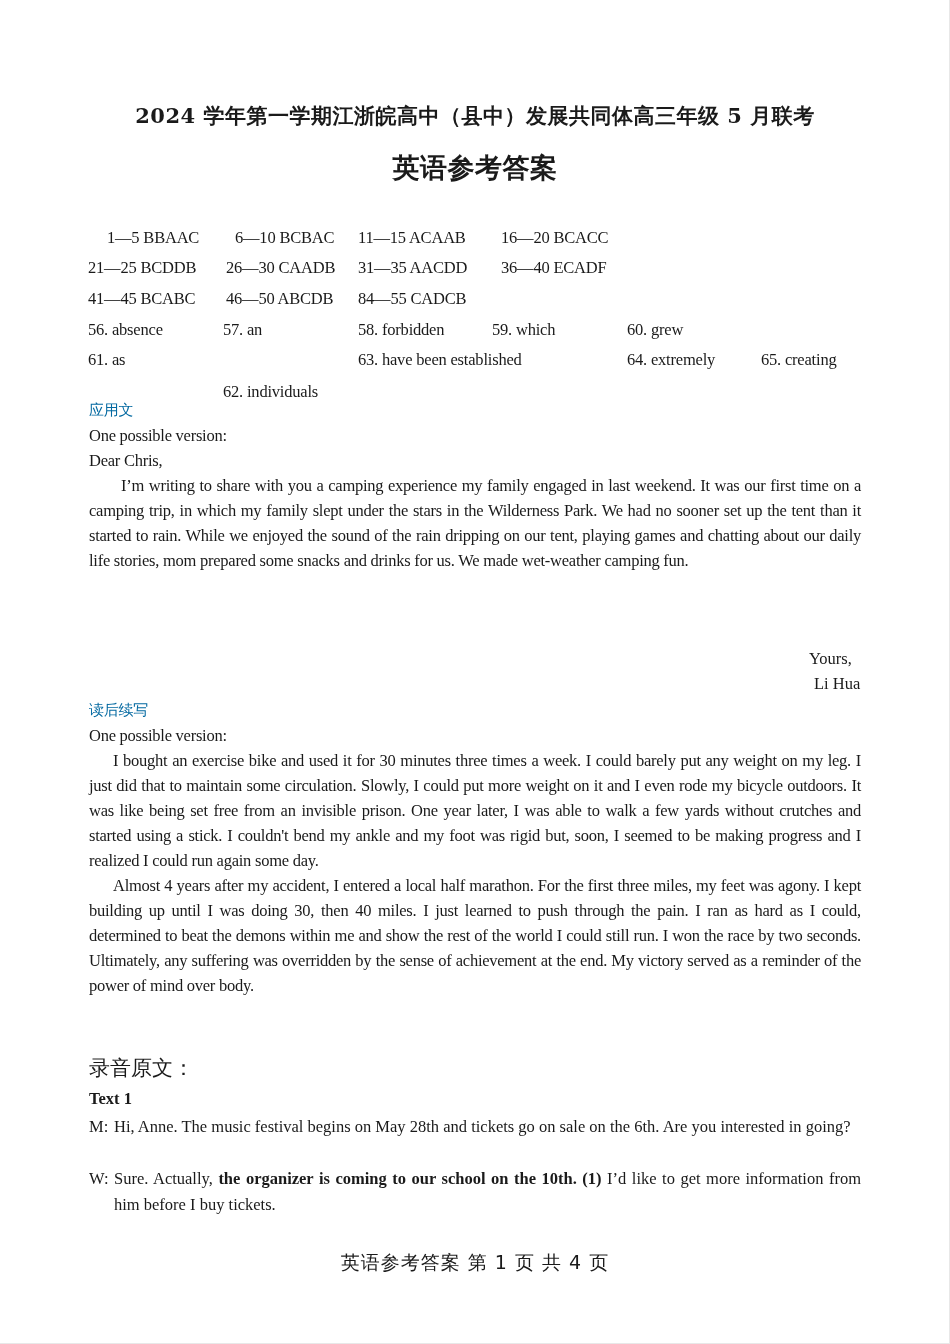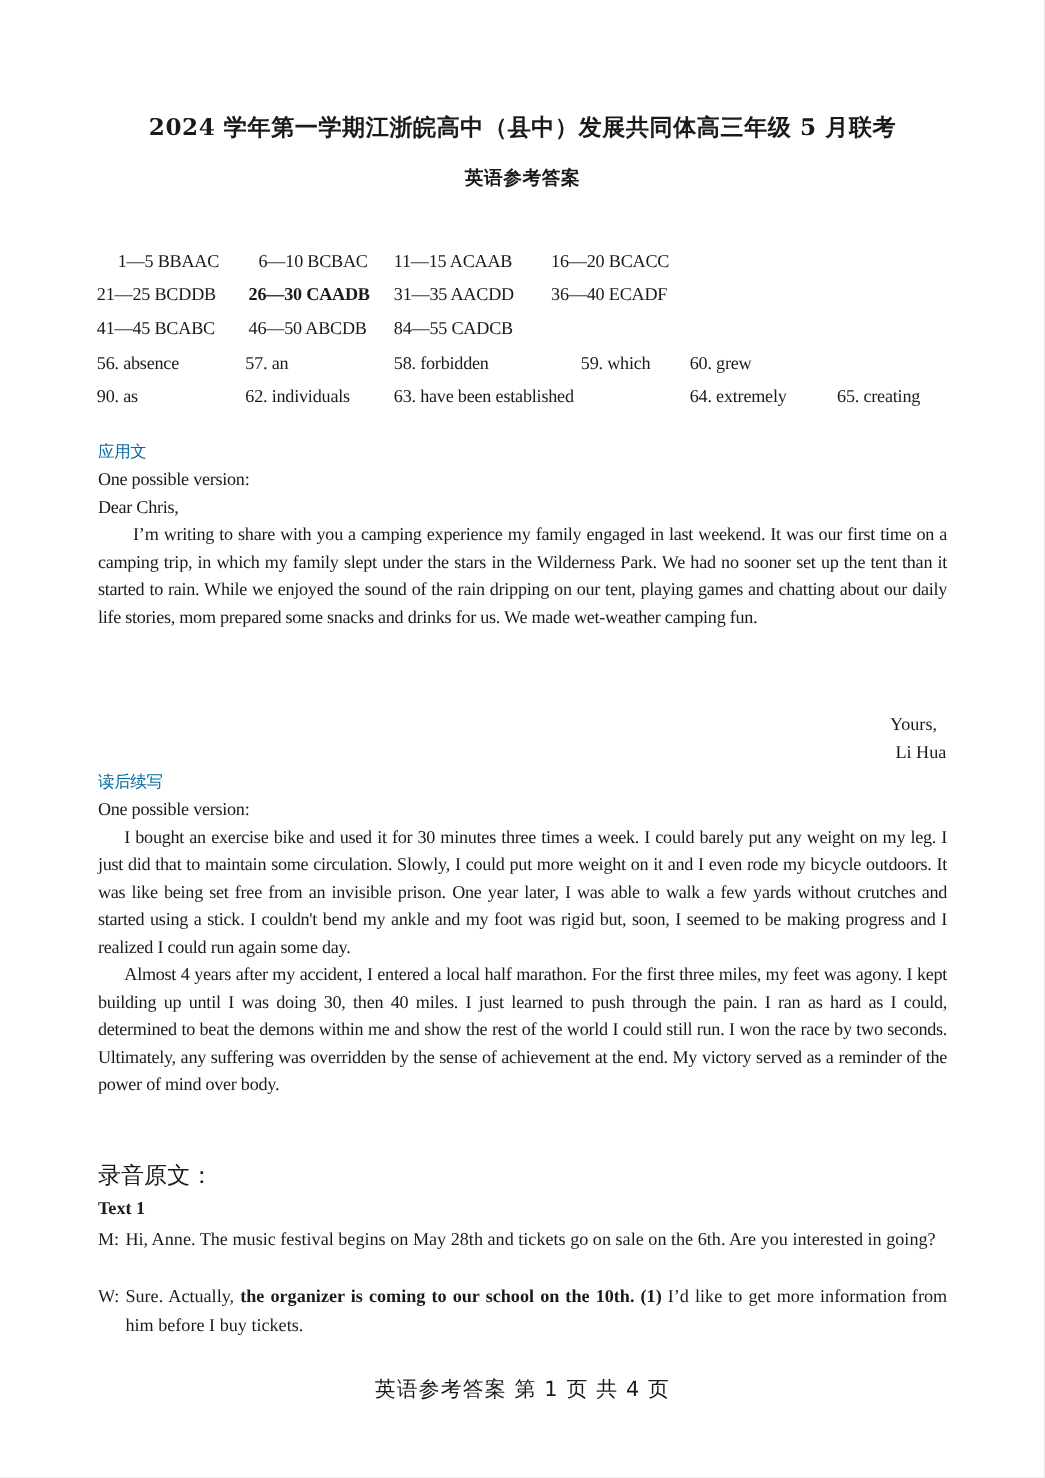--- a/index.html
+++ b/index.html
@@ -6,21 +6,21 @@
   body {
     width: 950px; height: 1344px; background: #ffffff; position: relative; overflow: hidden;
     font-family: "Liberation Serif", "DejaVu Serif", serif; color: #1a1a1a;
   }
   .page { position: absolute; left: 0; top: 0; width: 950px; height: 1344px; border-right: 1px solid #e8e8e8; border-bottom: 1px solid #e8e8e8; box-sizing: border-box; }
   .title {
     position: absolute; left: 0; width: 950px; text-align: center;
     font-family: "DejaVu Serif", "Liberation Serif", serif; font-weight: bold; letter-spacing: 0.5px;
   }
   .title1 { top: 102px; font-size: 21px; }
-  .title2 { top: 150px; font-size: 17px; }
+  .title2 { top: 150px; font-size: 27px; }
   .row { position: absolute; font-size: 16.5px; white-space: nowrap; letter-spacing: -0.2px; }
   .cell { position: absolute; white-space: nowrap; }
   .text { position: absolute; left: 89px; width: 772px; font-size: 16.5px; line-height: 25px; letter-spacing: -0.25px; }
   .cn-label { font-family: "DejaVu Sans", sans-serif; font-size: 15px; color: #0369a1; }
   .para { text-indent: 32px; text-align: justify; margin: 0; font-family: Liberation Serif, serif; }
   .right { position: absolute; font-size: 16.5px; }
   .heading-cn { position: absolute; left: 89px; top: 1054px; font-family: "DejaVu Sans", sans-serif; font-size: 21px; }
   .text1 { position: absolute; left: 89px; top: 1089px; font-weight: bold; font-size: 16.5px; }
   .dialog { position: absolute; left: 89px; width: 772px; font-size: 16.5px; line-height: 26px; text-align: justify; }
   .speaker { position: absolute; left: 0; top: 0; }
@@ -37,42 +37,42 @@
 
   <div>
     <div class="row" style="top:228px;">
       <span class="cell" style="left:107px;">1—5 BBAAC</span>
       <span class="cell" style="left:235px;">6—10 BCBAC</span>
       <span class="cell" style="left:358px;">11—15 ACAAB</span>
       <span class="cell" style="left:501px;">16—20 BCACC</span>
     </div>
     <div class="row" style="top:258px;">
       <span class="cell" style="left:88px;">21—25 BCDDB</span>
-      <span class="cell" style="left:226px;font-weight:bold;">26—30 CAADB</span>
+      <span class="cell" style="left:226px;">26—30 CAADB</span>
       <span class="cell" style="left:358px;">31—35 AACDD</span>
       <span class="cell" style="left:501px;">36—40 ECADF</span>
     </div>
     <div class="row" style="top:289px;">
       <span class="cell" style="left:88px;">41—45 BCABC</span>
       <span class="cell" style="left:226px;">46—50 ABCDB</span>
       <span class="cell" style="left:358px;">84—55 CADCB</span>
     </div>
   </div>
 
   <div>
     <div class="row" style="top:320px;">
       <span class="cell" style="left:88px;">56. absence</span>
       <span class="cell" style="left:223px;">57. an</span>
       <span class="cell" style="left:358px;">58. forbidden</span>
-      <span class="cell" style="left:492px;margin-left:36px;">59. which</span>
+      <span class="cell" style="left:492px;">59. which</span>
       <span class="cell" style="left:627px;">60. grew</span>
     </div>
     <div class="row" style="top:350px;">
-      <span class="cell" style="left:88px;">90. as</span>
-      <span class="cell" style="left:223px;">62. individuals</span>
+      <span class="cell" style="left:88px;">61. as</span>
+      <span class="cell" style="left:223px;margin-top:32px;">62. individuals</span>
       <span class="cell" style="left:358px;">63. have been established</span>
       <span class="cell" style="left:627px;">64. extremely</span>
       <span class="cell" style="left:761px;">65. creating</span>
     </div>
   </div>
 
   <div class="text" style="top:398px;">
     <div class="cn-label">应用文</div>
     <div>One possible version:</div>
     <div>Dear Chris,</div>

